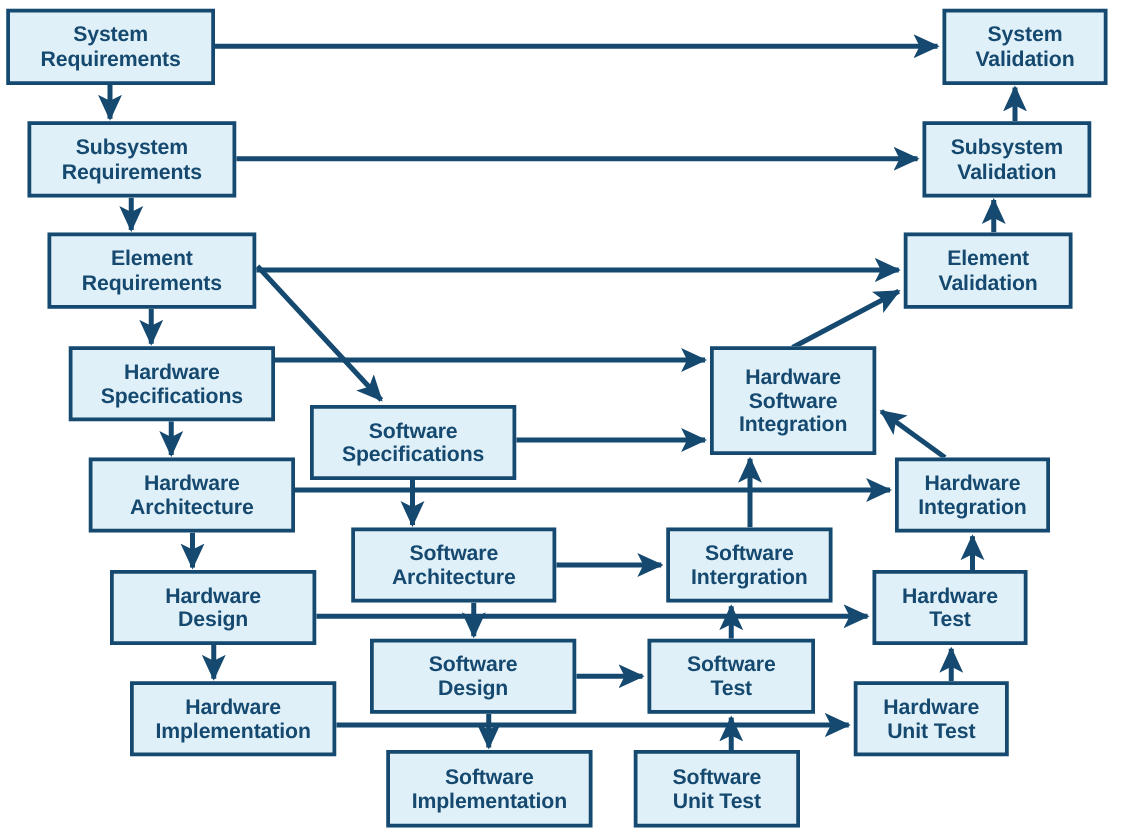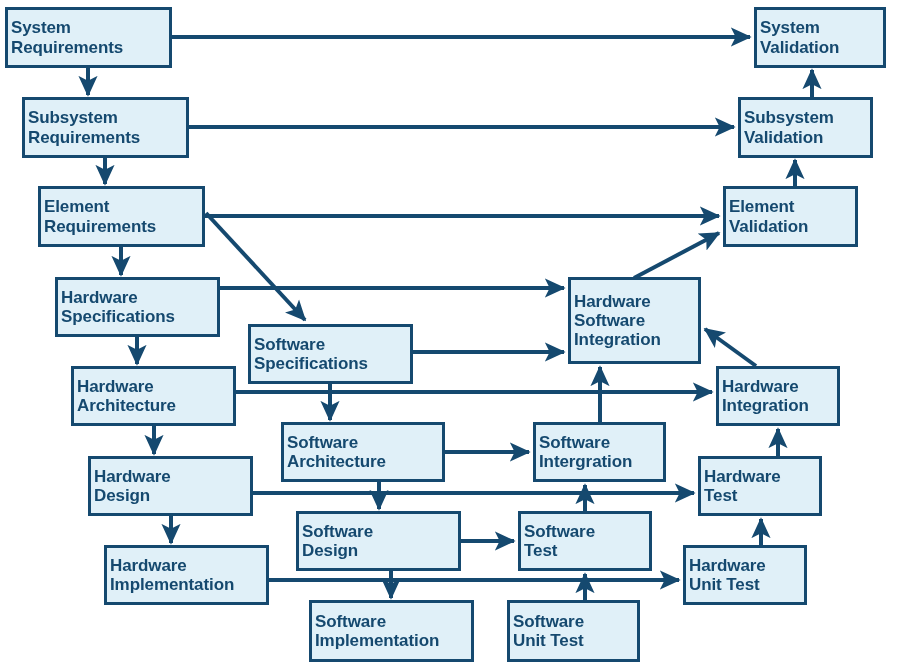--- a/index.html
+++ b/index.html
@@ -26,20 +26,21 @@
     background:#e0f0f8;
     border:3px solid #15496f;
     color:#15496f;
     font-weight:bold;
     font-size:17px;
     line-height:1.12;
     letter-spacing:-0.1px;
     display:flex;
     align-items:center;
     justify-content:center;
+    text-align:center;
     z-index:3;
     padding:0 3px;
   }
   .node span{display:block;width:100%;}
 </style>
 </head>
 <body>
 
 <div id="stage" style="background: rgb(255, 255, 255);">
 

